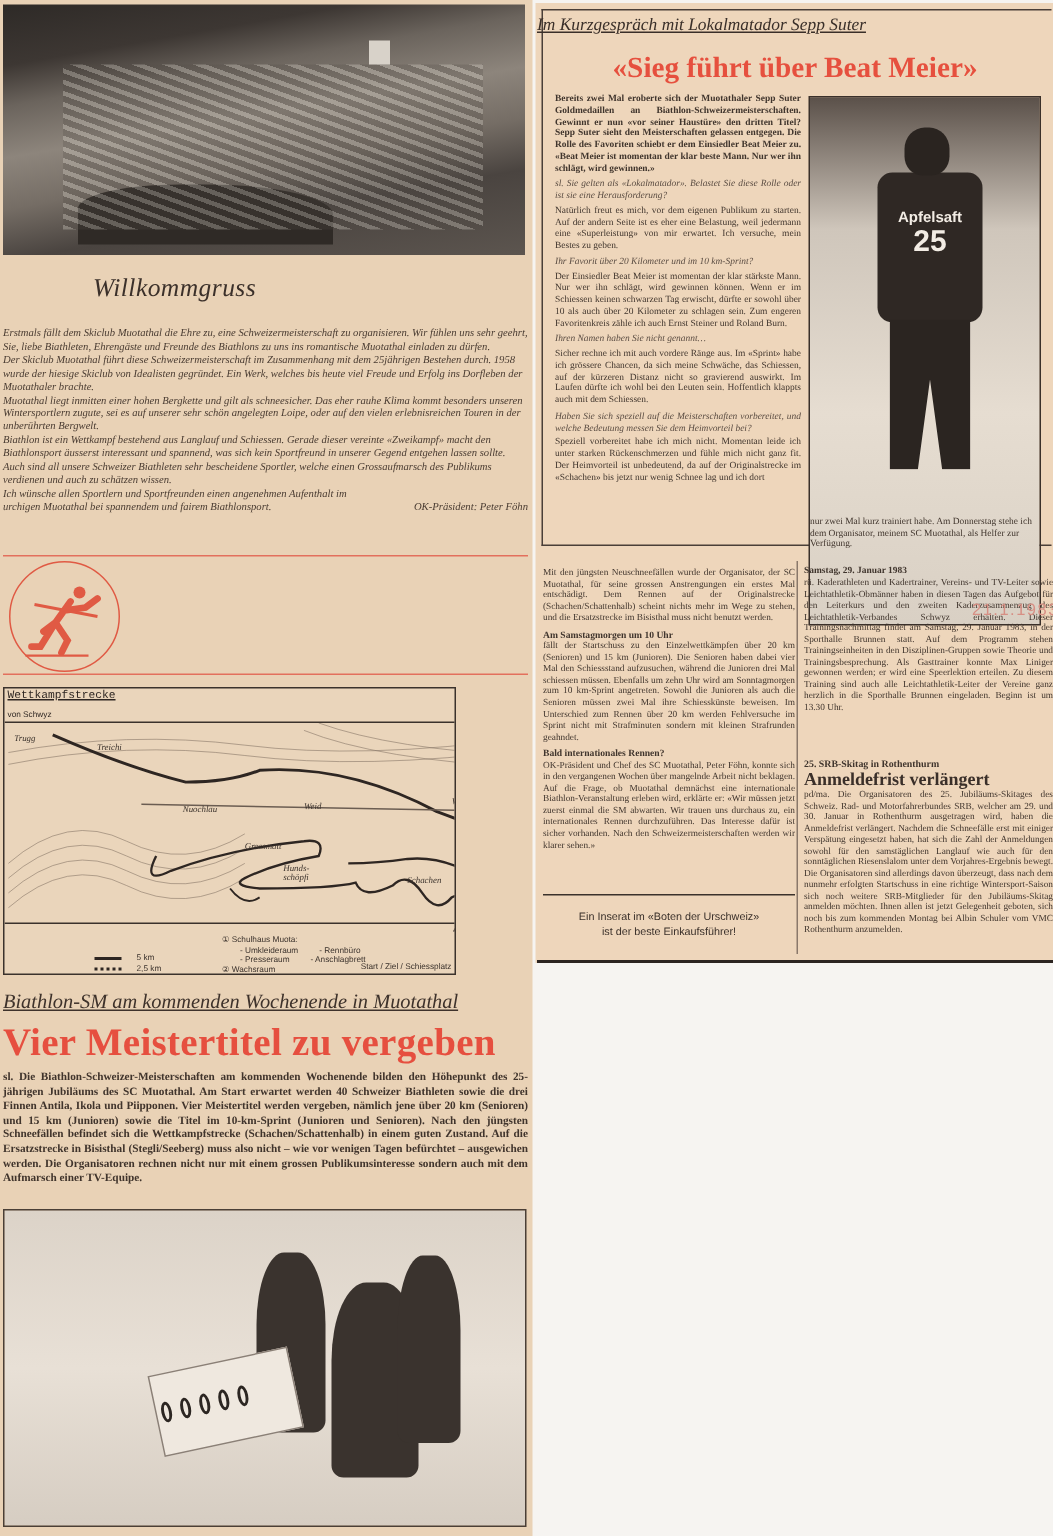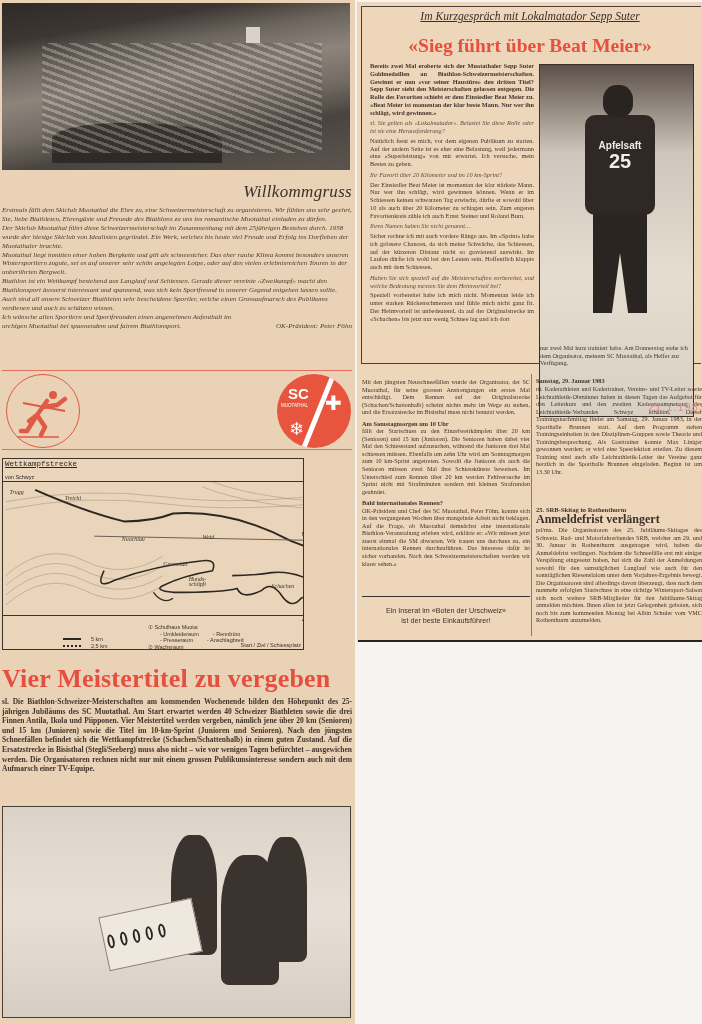--- a/index.html
+++ b/index.html
@@ -35,21 +35,21 @@
   .person { position: absolute; background: #3a332e; border-radius: 40% 40% 8px 8px; }
   .p1 { left: 168px; top: 28px; width: 46px; height: 120px; }
   .p2 { left: 218px; top: 48px; width: 58px; height: 130px; }
   .p3 { left: 262px; top: 30px; width: 42px; height: 125px; }
   .target-board { position: absolute; left: 100px; top: 100px; width: 95px; height: 55px; background: #efe8df;
     transform: rotate(-12deg); border: 1px solid #8b8077; }
   .target-board .hole { display: inline-block; width: 7px; height: 14px; border: 2px solid #2c2622; border-radius: 50%; margin: 18px 3px 0; }
 
   
   .welcome { position: absolute; left: 2px; top: 182px; width: 350px; }
-  .welcome h2 { text-align: right; font-style: italic; font-weight: normal; font-size: 17px; color: #3b302a; letter-spacing: .3px; margin-bottom: 4px; margin-left: 60px; }
+  .welcome h2 { text-align: left; font-style: italic; font-weight: normal; font-size: 17px; color: #3b302a; letter-spacing: .3px; margin-bottom: 16px; margin-left: 60px; }
   .welcome p { font-style: italic; font-size: 7.1px; line-height: 8.9px; color: #4a3c32; }
   .welcome .sign { display: flex; justify-content: space-between; }
 
   
   .banner { position: absolute; left: 2px; top: 370px; width: 350px; height: 80px; border-top: 1px solid #e3705d; border-bottom: 1px solid #e3705d; }
   .logo-left { position: absolute; left: 4px; top: 3px; width: 74px; height: 74px; border: 1.5px solid #e05a44; border-radius: 50%; }
   .logo-right { position: absolute; left: 275px; top: 3px; width: 74px; height: 74px; background: #e8553e; border-radius: 50%; overflow: hidden; }
   .logo-right .sc { position: absolute; left: 11px; top: 11px; color: #fff; font-family: "Liberation Sans", sans-serif; font-weight: bold; font-size: 15px; }
   .logo-right .muo { position: absolute; left: 4px; top: 29px; color: #fff; font-family: "Liberation Sans", sans-serif; font-size: 4.5px; }
   .logo-right .cross { position: absolute; left: 48px; top: 17px; color: #fff; font-size: 20px; font-weight: bold; font-family: "DejaVu Sans", sans-serif; }
@@ -74,21 +74,21 @@
   .legend-arrow::before { content: ""; position: absolute; left: -3px; top: -4px; border-left: 3.5px solid transparent; border-right: 3.5px solid transparent; border-bottom: 6px solid #2e2622; }
 
   
   .vier { position: absolute; left: 2px; top: 660px; width: 350px; }
   .vier .kicker { font-style: italic; font-size: 13.6px; color: #3e322b; text-decoration: underline; text-decoration-thickness: 1px; }
   .vier h1 { font-size: 26px; color: #e64f3f; font-weight: bold; margin-top: 4px; letter-spacing: .2px; }
   .vier p { font-size: 7.5px; line-height: 9.6px; font-weight: bold; color: #40342c; text-align: justify; margin-top: 3px; }
 
   
   .frame-right { position: absolute; left: 361px; top: 6px; width: 340px; height: 358px; border: 1px solid #4a3f38; border-right: none; }
-  .interview-kicker { position: absolute; left: 358px; top: 10px; width: 344px; text-align: center; font-style: italic; font-size: 11.6px; color: #3a2f29; text-decoration: underline; }
+  .interview-kicker { position: absolute; left: 358px; top: 10px; width: 344px; font-style: italic; font-size: 11.6px; color: #3a2f29; text-decoration: underline; }
   .interview-title { position: absolute; left: 358px; top: 35px; width: 344px; text-align: center; font-size: 19.5px; font-weight: bold; color: #e6503e; }
   .interview-col { position: absolute; left: 370px; top: 62px; width: 164px; font-size: 6.3px; line-height: 7.75px; color: #40352d; text-align: justify; }
   .interview-col .lead { font-weight: bold; }
   .interview-col .q { font-style: italic; margin-top: 3px; color: #5a4c42; }
   .interview-col .a { margin-top: 2px; }
   .interview-end { position: absolute; left: 540px; top: 344px; width: 158px; font-size: 6.3px; line-height: 7.6px; color: #40352d; }
 
   .article-mid { position: absolute; left: 362px; top: 378px; width: 168px; font-size: 6.2px; line-height: 7.55px; color: #40352d; text-align: justify; }
   .article-mid h4 { font-size: 6.4px; font-weight: bold; margin-top: 4px; }
   .ad-rule { position: absolute; left: 362px; top: 596px; width: 168px; border-top: 1px solid #3b322c; }
@@ -132,27 +132,20 @@
 <div class="banner">
   <div class="logo-left">
     <svg width="74" height="74" viewBox="0 0 74 74">
       <g fill="#e05a44" stroke="#e05a44">
         <circle cx="46" cy="20" r="4" stroke="none"></circle>
         <path d="M40 26 L30 40 L22 46 M36 32 L50 30 L58 24 M30 40 L38 52 L34 60 M30 40 L20 56 L14 56" stroke-width="4.5" fill="none" stroke-linecap="round"></path>
         <path d="M10 62 L52 62" stroke-width="1.5"></path>
         <path d="M16 28 L58 36" stroke-width="2"></path>
       </g>
     </svg>
-  </div>
-  <div class="logo-right">
-    <div class="ski"></div>
-    <div class="sc">SC</div>
-    <div class="muo">MUOTATHAL</div>
-    <div class="cross">✚</div>
-    <div class="flake">❄</div>
   </div>
 </div>
 
 <div class="map">
   <div class="map-title">Wettkampfstrecke</div>
   <div class="map-from">von Schwyz</div>
   <svg class="map-svg" viewBox="0 0 350 135">
     <g stroke="#5b4d43" stroke-width="0.4" fill="none" opacity="0.7">
       <path d="M0 95 Q40 60 80 80 T160 75"></path>
         <path d="M0 105 Q40 70 80 90 T160 85"></path>
@@ -200,20 +193,21 @@
         <span>- Presseraum</span>
         <span>- Anschlagbrett</span>
       </div>
     <div>② Wachsraum</div>
   </div>
   <div class="legend-arrow"></div>
   <div class="legend legend-start">Start / Ziel / Schiessplatz</div>
 </div>
 
 <div class="vier">
+  <div class="kicker">Biathlon-SM am kommenden Wochenende in Muotathal</div>
   <h1>Vier Meistertitel zu vergeben</h1>
   <p>sl. Die Biathlon-Schweizer-Meisterschaften am kommenden Wochenende bilden den Höhepunkt des 25-jährigen Jubiläums des SC Muotathal. Am Start erwartet werden 40 Schweizer Biathleten sowie die drei Finnen Antila, Ikola und Piipponen. Vier Meistertitel werden vergeben, nämlich jene über 20 km (Senioren) und 15 km (Junioren) sowie die Titel im 10-km-Sprint (Junioren und Senioren). Nach den jüngsten Schneefällen befindet sich die Wettkampfstrecke (Schachen/Schattenhalb) in einem guten Zustand. Auf die Ersatzstrecke in Bisisthal (Stegli/Seeberg) muss also nicht – wie vor wenigen Tagen befürchtet – ausgewichen werden. Die Organisatoren rechnen nicht nur mit einem grossen Publikumsinteresse sondern auch mit dem Aufmarsch einer TV-Equipe.</p>
 </div>
 
 <div class="photo photo-team">
   <div class="person p1"></div>
   <div class="person p2"></div>
   <div class="person p3"></div>
   <div class="target-board">
     <span class="hole"></span><span class="hole"></span><span class="hole"></span><span class="hole"></span><span class="hole"></span>

